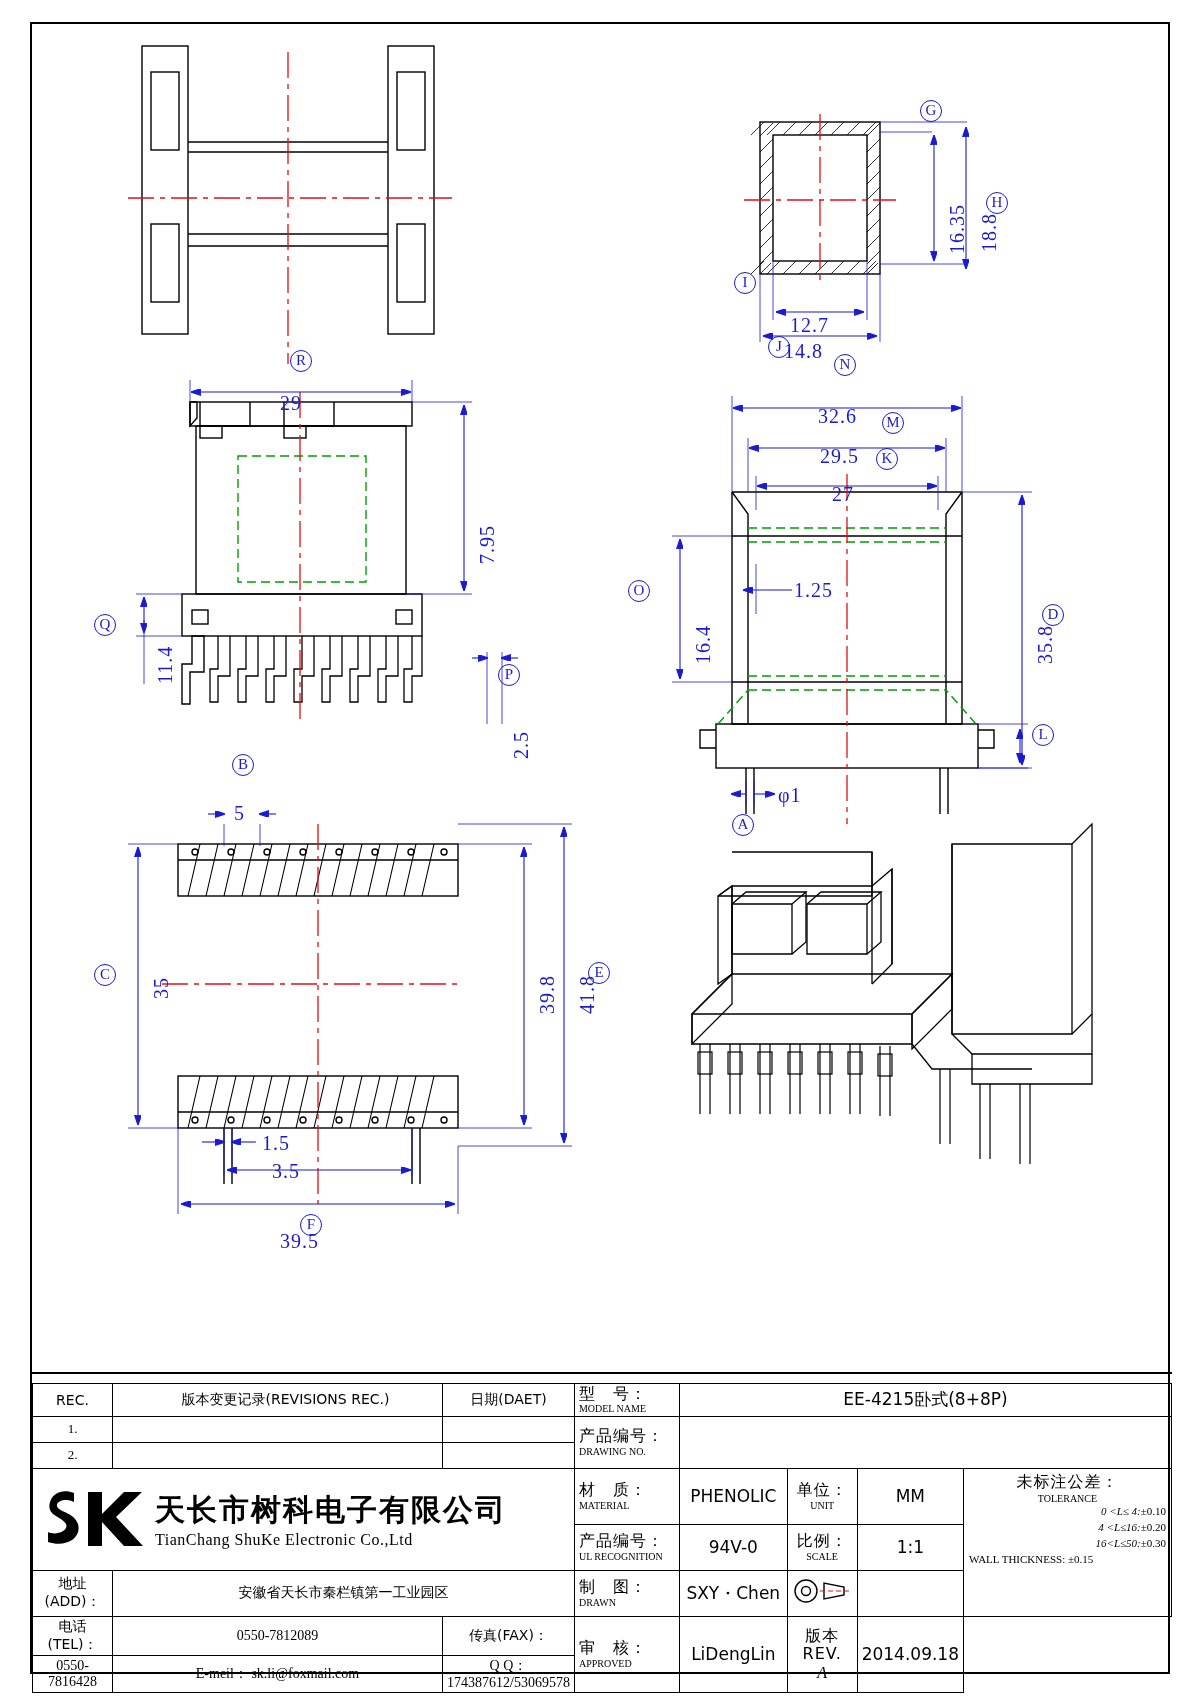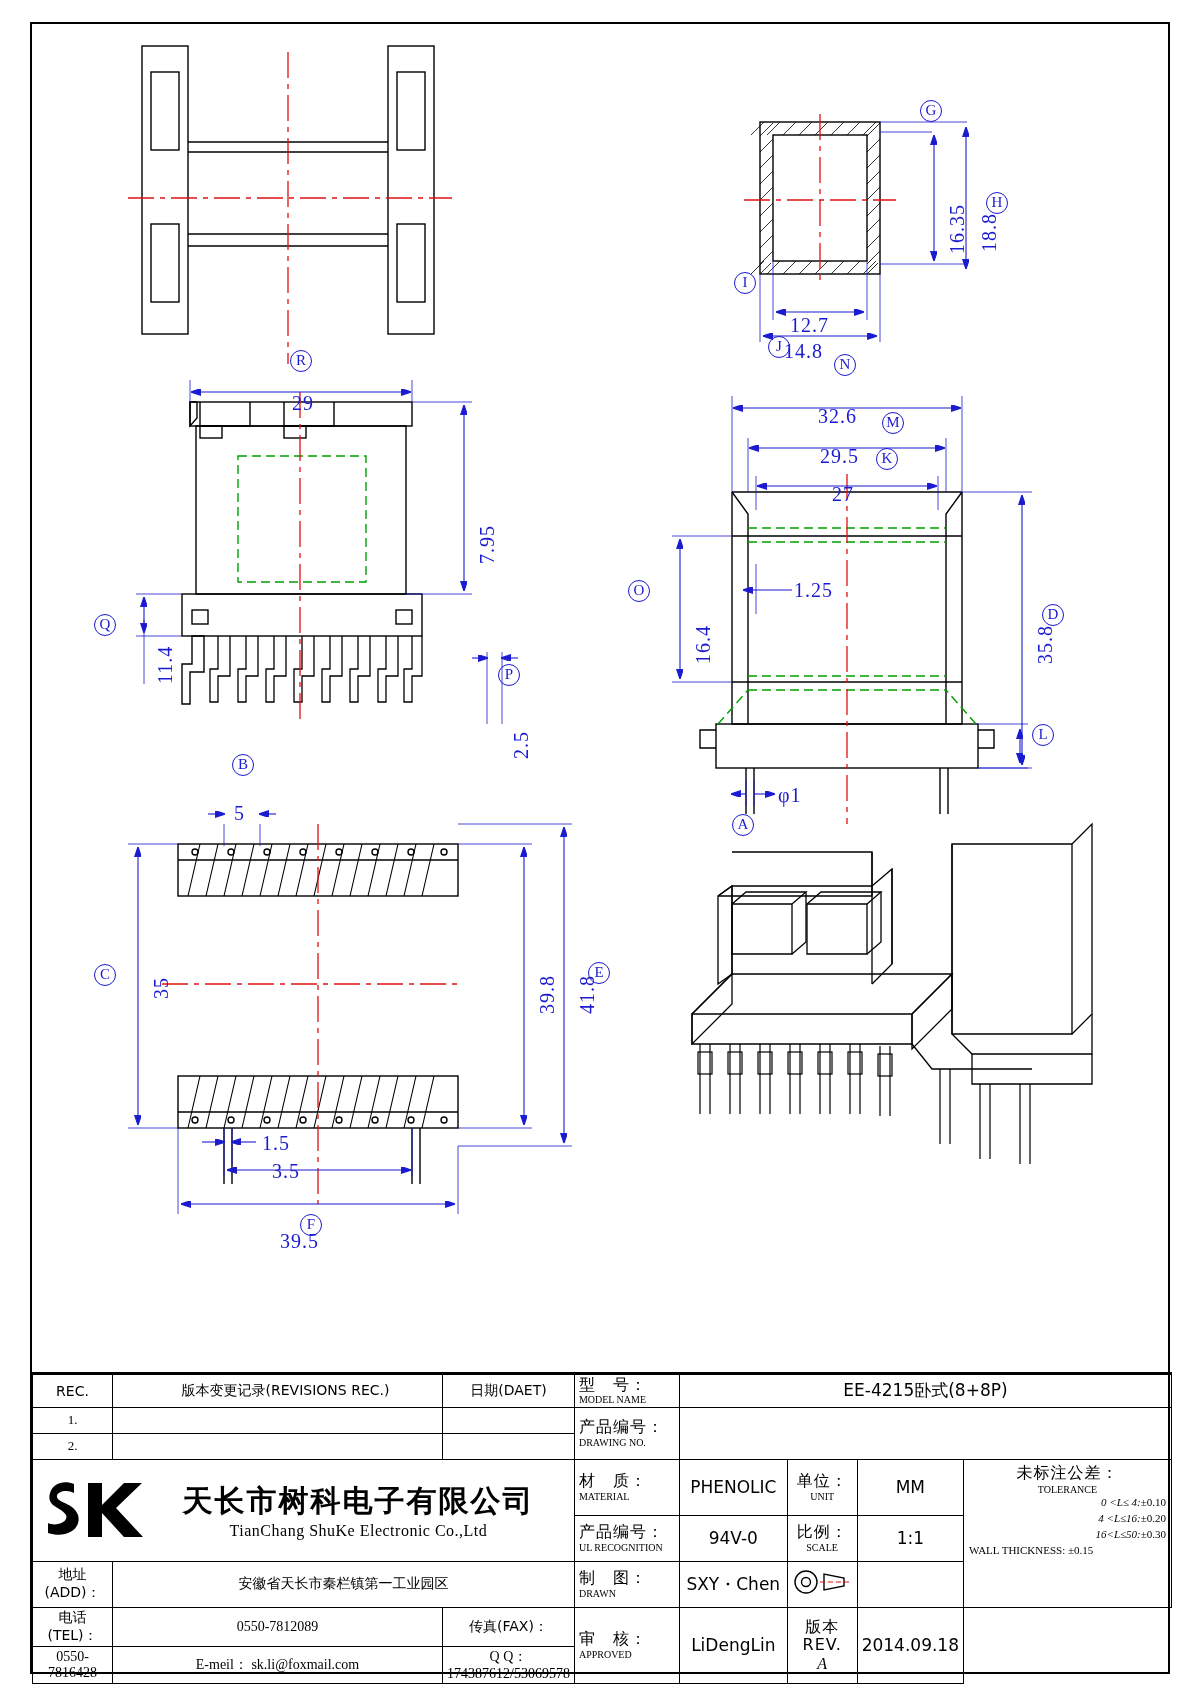--- a/index.html
+++ b/index.html
@@ -42,21 +42,21 @@
     font-family:"Liberation Serif", serif;
   }
 
   
   #titleblock {
     position:absolute;
     left:0; bottom:0;
     width:1140px; height:300px;
     border-top:2px solid #000;
   }
-  #titleblock table { border-collapse:collapse; width:100%; height:100%; font-size:13px; }
+  #titleblock table { border-collapse:collapse; width:100%; height:100%; font-size:13px;margin-top:9px; }
   #titleblock td { border:1px solid #000; padding:1px 4px; vertical-align:middle; }
   .lbl-cn { font-size:16px; font-family:"DejaVu Sans", sans-serif; letter-spacing:1px; }
   .lbl-en { font-size:10px; font-family:"Liberation Serif", serif; }
   .ctr { text-align:center; }
   .val { text-align:center; font-size:16px; font-family:"Liberation Serif", serif; }
   .val-big { text-align:center; font-size:17px; font-family:"DejaVu Sans", sans-serif; }
   .stack { line-height:1.15; }
 
   .company-cn {
     font-family:"DejaVu Sans", sans-serif;
@@ -382,21 +382,21 @@
         <line x1="426" y1="1122" x2="426" y2="1190" stroke-width="0.8"></line>
         <line x1="150" y1="1180" x2="422" y2="1180" marker-start="url(#arS)" marker-end="url(#ar)"></line>
       </g>
     </svg>
 
     <div class="dim v" style="left:914px; top:230px; transform:rotate(-90deg);">16.35</div>
     <div class="dim v" style="left:946px; top:228px; transform:rotate(-90deg);">18.8</div>
     <div class="dim" style="left:758px; top:290px;">12.7</div>
     <div class="dim" style="left:752px; top:316px;">14.8</div>
 
-    <div class="dim" style="left:260px; top:368px;">29</div>
+    <div class="dim" style="left:248px; top:368px;">29</div>
     <div class="dim v" style="left:444px; top:540px; transform:rotate(-90deg);">7.95</div>
     <div class="dim v" style="left:122px; top:660px; transform:rotate(-90deg);">11.4</div>
     <div class="dim v" style="left:478px; top:735px; transform:rotate(-90deg);">2.5</div>
 
     <div class="dim" style="left:786px; top:381px;">32.6</div>
     <div class="dim" style="left:788px; top:421px;">29.5</div>
     <div class="dim" style="left:800px; top:459px;">27</div>
     <div class="dim v" style="left:660px; top:640px; transform:rotate(-90deg);">16.4</div>
     <div class="dim" style="left:762px; top:555px;">1.25</div>
     <div class="dim v" style="left:1002px; top:640px; transform:rotate(-90deg);">35.8</div>
@@ -460,21 +460,21 @@
       </tr>
       <tr style="height:56px;">
         <td colspan="3" rowspan="2">
           <div style="display:flex; align-items:center; height:100%;">
             <div style="width:118px; display:flex; justify-content:center;">
               <svg width="104" height="62" viewBox="0 0 104 62">
                 <path d="M6,14 C2,28 18,28 22,36 C25,43 12,48 4,44 L4,54 C22,60 38,50 34,36 C30,24 14,24 13,18 C12,12 24,10 30,14 L30,5 C20,1 9,4 6,14 Z" fill="#000"></path>
                 <path d="M44,4 L58,4 L58,26 L80,4 L98,4 L72,29 L99,58 L80,58 L58,34 L58,58 L44,58 Z" fill="#000"></path>
               </svg>
             </div>
-            <div style="flex:1; text-align:center; padding-right:8px;">
+            <div style="flex:1; text-align:left; padding-right:8px;">
               <div class="company-cn">天长市树科电子有限公司</div>
               <div class="company-en">TianChang ShuKe Electronic Co.,Ltd</div>
             </div>
           </div>
         </td>
         <td class="stack" style="width:105px;">
           <div class="lbl-cn">材　质：</div>
           <div class="lbl-en">MATERIAL</div>
         </td>
         <td colspan="2" style="width:150px;" class="val-big">PHENOLIC</td>

